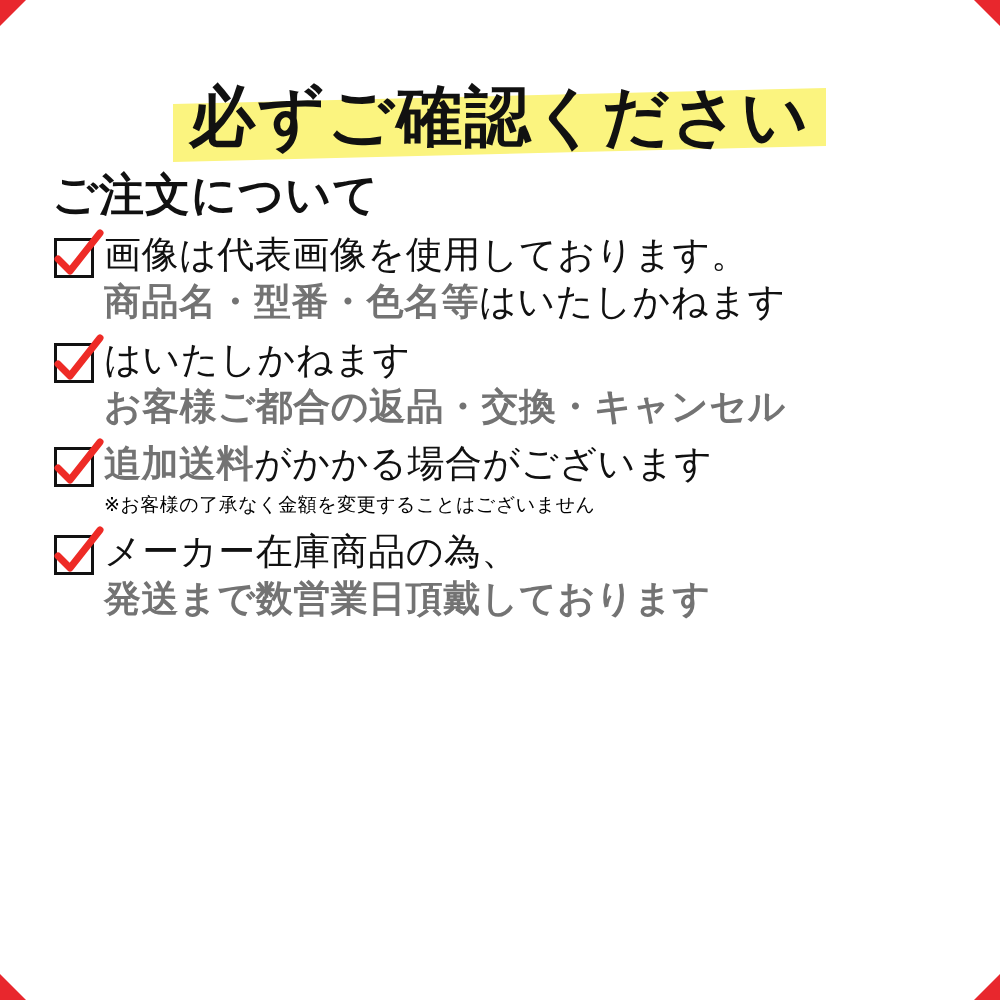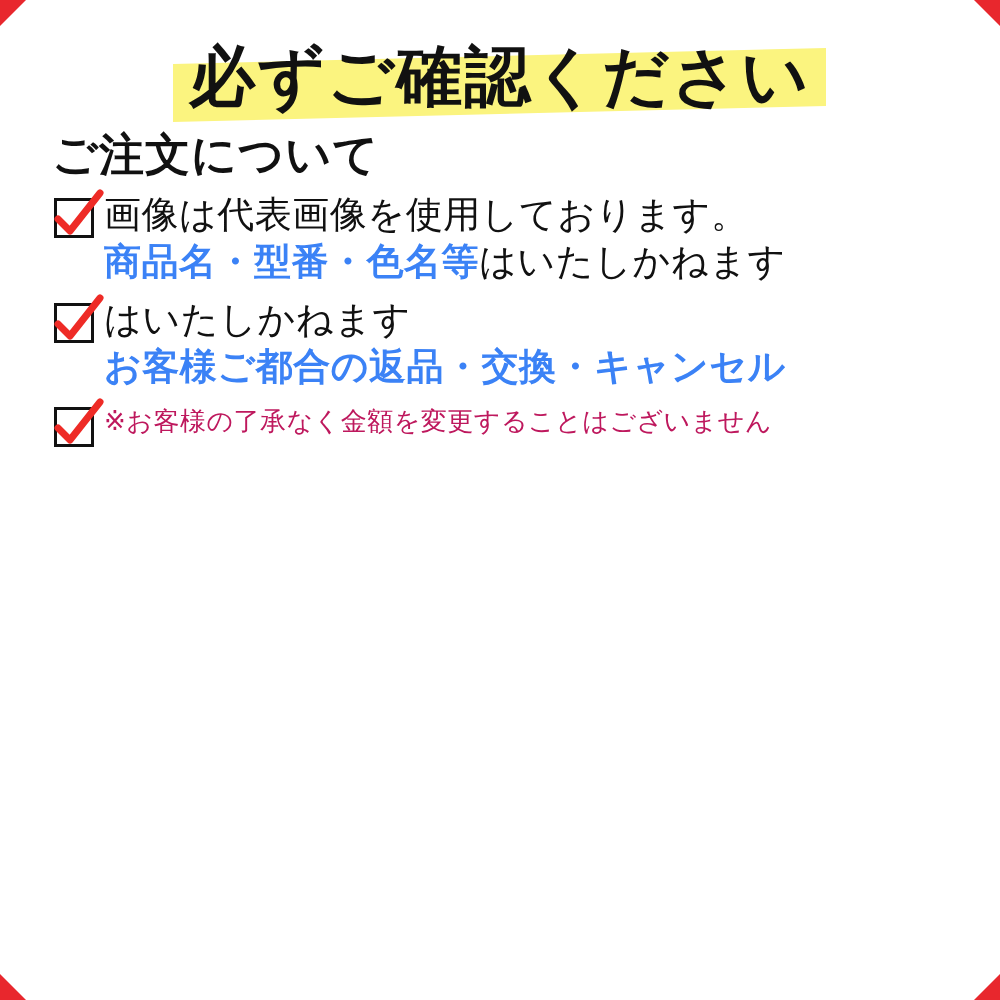--- a/index.html
+++ b/index.html
@@ -62,20 +62,21 @@
   }
   .headline {
     display: inline-block;
     position: relative;
     font-size: 66px;
     font-weight: bold;
     color: #111111;
     letter-spacing: 2px;
     line-height: 1.05;
     padding: 2px 10px 4px 10px;
+    margin-top: 40px;
   }
   .headline .hl-bar {
     position: absolute;
     left: -6px;
     right: -6px;
     top: 16px;
     height: 58px;
     background: #fbf47f;
     transform: skewY(-1.4deg);
     z-index: 0;
@@ -127,29 +128,29 @@
     flex: 1 1 auto;
   }
   .line {
     font-size: 37px;
     line-height: 1.28;
     color: #111111;
     letter-spacing: 0.5px;
     white-space: nowrap;
   }
   .red {
-    color: #3b82f6;
+    color: #737373;
     font-weight: bold;
   }
   .blk {
     color: #111111;
   }
   .note {
-    font-size: 26px;
-    color: #be185d;
+    font-size: 19px;
+    color: #000000;
     letter-spacing: 0.5px;
     margin: 4px 0 0 0;
     white-space: nowrap;
   }
 </style>
 </head>
 <body>
 
 <div id="page">
   <div class="corner tl"></div>
@@ -190,19 +191,31 @@
             <div class="line"><span class="red">お客様ご都合の返品・交換・キャンセル</span></div>
           </div>
         </div>
         <div class="item">
           <div class="checkbox">
   <svg viewBox="0 0 56 56">
     <path d="M8 30 L20 42 L50 4" fill="none" stroke="#ee2b26" stroke-width="7" stroke-linecap="round" stroke-linejoin="round"></path>
   </svg>
 </div>
           <div class="lines">
+            <div class="line"><span class="red">追加送料</span><span class="blk">がかかる場合がございます</span></div>
             <div class="note">※お客様の了承なく金額を変更することはございません</div>
           </div>
         </div>
+        <div class="item">
+          <div class="checkbox">
+  <svg viewBox="0 0 56 56">
+    <path d="M8 30 L20 42 L50 4" fill="none" stroke="#ee2b26" stroke-width="7" stroke-linecap="round" stroke-linejoin="round"></path>
+  </svg>
+</div>
+          <div class="lines">
+            <div class="line"><span class="blk">メーカー在庫商品の為、</span></div>
+            <div class="line"><span class="red">発送まで数営業日頂戴しております</span></div>
+          </div>
+        </div>
       </div>
 
   </div>
 </div>
 
 </body></html>

